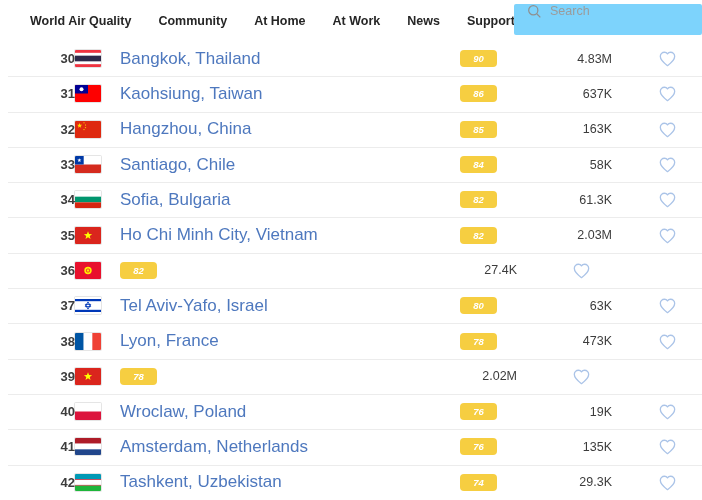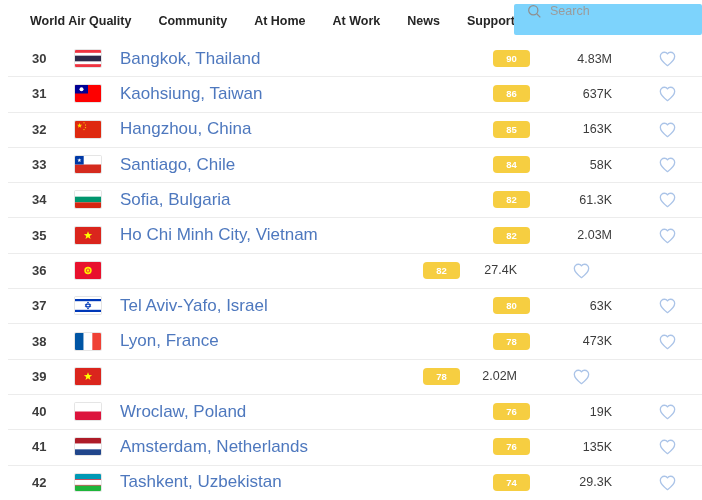--- a/index.html
+++ b/index.html
@@ -70,38 +70,39 @@
     right: 0;
     top: 0;
     height: 1px;
     background: #ececec;
   }
   .cell-rank {
     padding-left: 32px;
     font-size: 13px;
     font-weight: 700;
     color: #3c3c3c;
+    text-align: right;
   }
   .cell-flag { display: flex; align-items: center; }
   .flag {
     width: 26px;
     height: 17px;
     display: block;
     box-shadow: 0 0 0 1px rgba(0,0,0,0.10);
     border-radius: 1px;
     overflow: hidden;
   }
   .flag svg { display: block; }
   .cell-city {
     font-size: 17px;
     color: #4e78be;
     white-space: nowrap;
     overflow: hidden;
   }
-  .cell-aqi { display: flex; justify-content: flex-end; }
+  .cell-aqi { display: flex; justify-content: flex-start; font-style: italic; }
   .badge {
     display: inline-block;
     width: 37px;
     height: 17px;
     line-height: 17px;
     border-radius: 4px;
     text-align: center;
     font-size: 9.5px;
     font-weight: 700;
     color: #ffffff;

